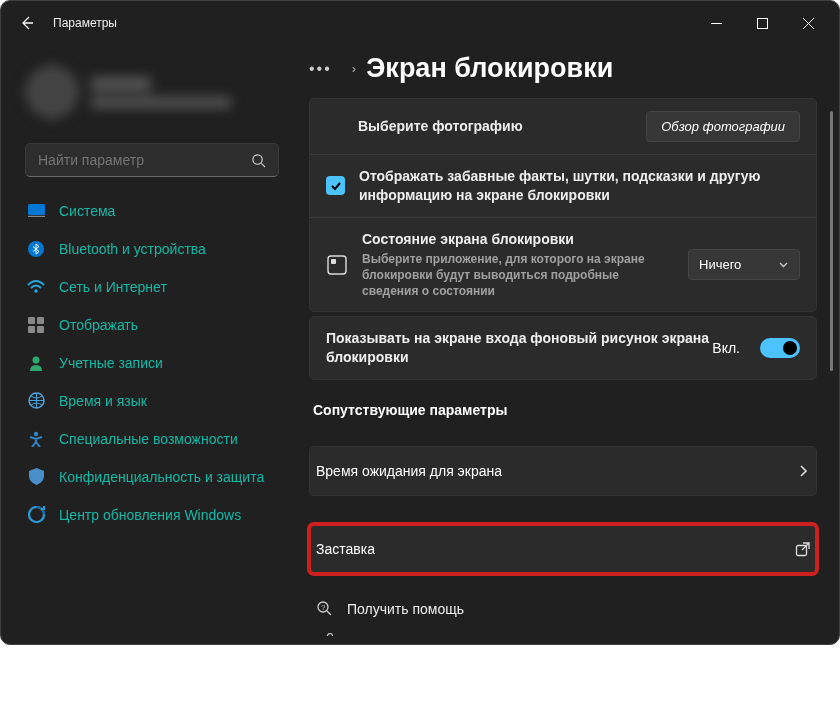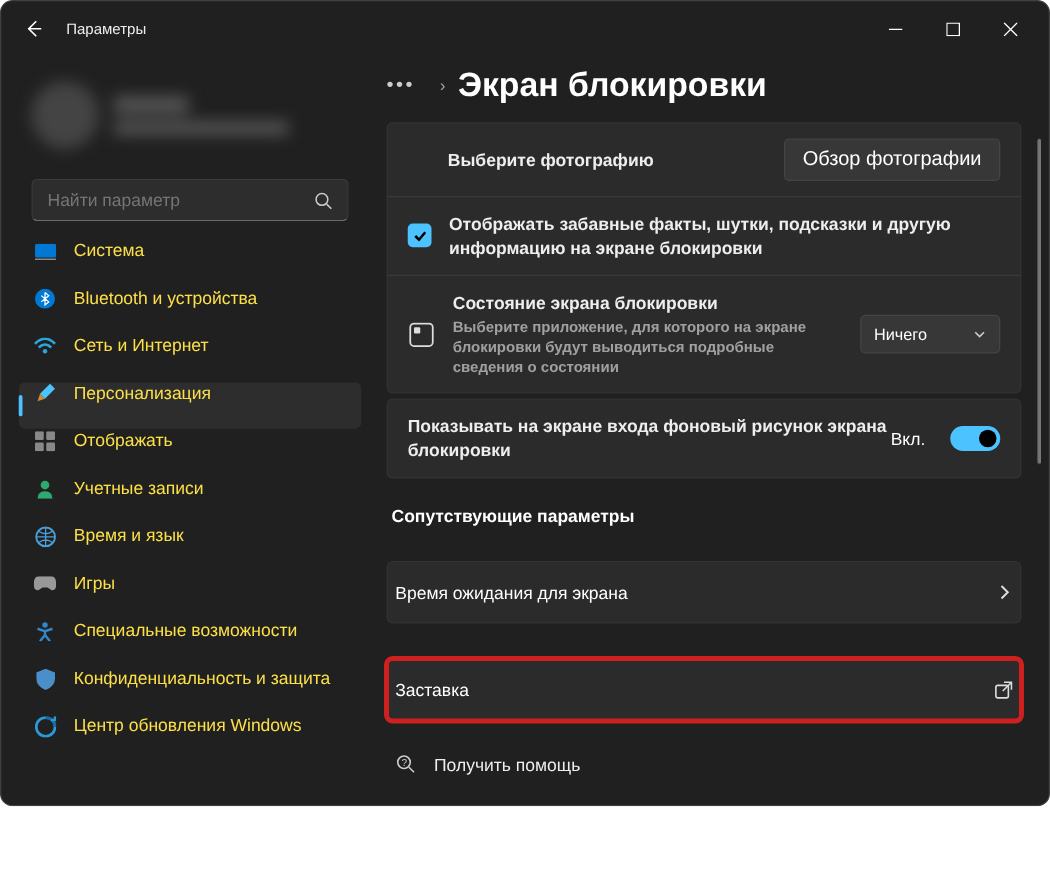--- a/index.html
+++ b/index.html
@@ -55,27 +55,27 @@
   height: 34px;
   display: flex; align-items: center;
   padding: 0 12px;
 }
 .search-box input {
   flex: 1; background: transparent; border: none; outline: none;
   color: #eab308; font-size: 14px;
 }
 .nav { padding: 0 4px; }
 .nav-item {
-  display: flex; 
+  display: flex; align-items: center;
   height: 37px;
   padding: 0 12px;
   margin: 1px 4px;
   border-radius: 5px;
   font-size: 14px;
-  color: #fde047;
+  color: #14b8a6;
   position: relative;
 }
 .nav-item.active { background: #2d2d2d; }
 .nav-item.active::before {
   content: "";
   position: absolute;
   left: 0; top: 10px; bottom: 10px;
   width: 3px;
   background: #4cc2ff;
   border-radius: 2px;
@@ -120,23 +120,24 @@
   margin-right: 14px;
   flex-shrink: 0;
 }
 .card-text { flex: 1; font-size: 14px; color: #eee; line-height: 1.35; font-weight: bold; }
 .card-text .sub { font-size: 12px; color: #a0a0a0; margin-top: 2px; }
 .btn {
   background: #373737;
   border: 1px solid #444;
   border-radius: 4px;
   padding: 7px 14px;
-  font-size: 16px;
+  font-size: 13px;
   color: #fff;
   margin-left: 10px;
+  font-style: italic;
 }
 .select {
   background: #373737;
   border: 1px solid #444;
   border-radius: 4px;
   padding: 7px 10px;
   font-size: 13px;
   color: #fff;
   display: flex; align-items: center;
   min-width: 112px;
@@ -281,29 +282,20 @@
         <div class="nav-item">
           <span class="nav-icon">
               <svg width="18" height="14" viewBox="0 0 18 14">
                 <path d="M1 5 Q9 -3 17 5" stroke="#29a6de" stroke-width="2" fill="none"></path>
                 <path d="M4 8 Q9 3 14 8" stroke="#29a6de" stroke-width="2" fill="none"></path>
                 <circle cx="9" cy="11" r="1.8" fill="#29a6de"></circle>
               </svg>
             </span>
           <span>Сеть и Интернет</span>
         </div>
-        <div class="nav-item active">
-          <span class="nav-icon">
-              <svg width="18" height="18" viewBox="0 0 18 18">
-                <path d="M3 15 L5 9 L9 13 L3 15" fill="#d28a2e"></path>
-                <path d="M5 9 L13 1 L17 5 L9 13" fill="#4cc2ff"></path>
-              </svg>
-            </span>
-          <span>Персонализация</span>
-        </div>
         <div class="nav-item">
           <span class="nav-icon">
               <svg width="16" height="16">
                 <rect x="0" y="0" width="7" height="7" rx="1" fill="#888"></rect>
                 <rect x="9" y="0" width="7" height="7" rx="1" fill="#888"></rect>
                 <rect x="0" y="9" width="7" height="7" rx="1" fill="#888"></rect>
                 <rect x="9" y="9" width="7" height="7" rx="1" fill="#888"></rect>
               </svg>
             </span>
           <span>Отображать</span>
@@ -318,28 +310,20 @@
           <span>Учетные записи</span>
         </div>
         <div class="nav-item">
           <span class="nav-icon">
               <svg width="17" height="17">
                 <circle cx="8.5" cy="8.5" r="7.5" fill="none" stroke="#4aa0d8" stroke-width="1.5"></circle>
                 <path d="M8.5 1 V16 M1 8.5 H16 M3 4 Q8.5 8 14 4 M3 13 Q8.5 9 14 13" stroke="#4aa0d8" stroke-width="1" fill="none"></path>
               </svg>
             </span>
           <span>Время и язык</span>
-        </div>
-        <div class="nav-item">
-          <span class="nav-icon">
-              <svg width="18" height="12" viewBox="0 0 18 12">
-                <path d="M4 0 H14 Q18 0 18 6 Q18 12 14 11 L11 9 H7 L4 11 Q0 12 0 6 Q0 0 4 0" fill="#999"></path>
-              </svg>
-            </span>
-          <span>Игры</span>
         </div>
         <div class="nav-item">
           <span class="nav-icon">
               <svg width="16" height="16">
                 <circle cx="8" cy="3" r="2.2" fill="#3086c7"></circle>
                 <path d="M2 6 L8 8 L14 6 M8 8 V11 M8 11 L4 16 M8 11 L12 16" stroke="#3086c7" stroke-width="2" fill="none"></path>
               </svg>
             </span>
           <span>Специальные возможности</span>
         </div>

